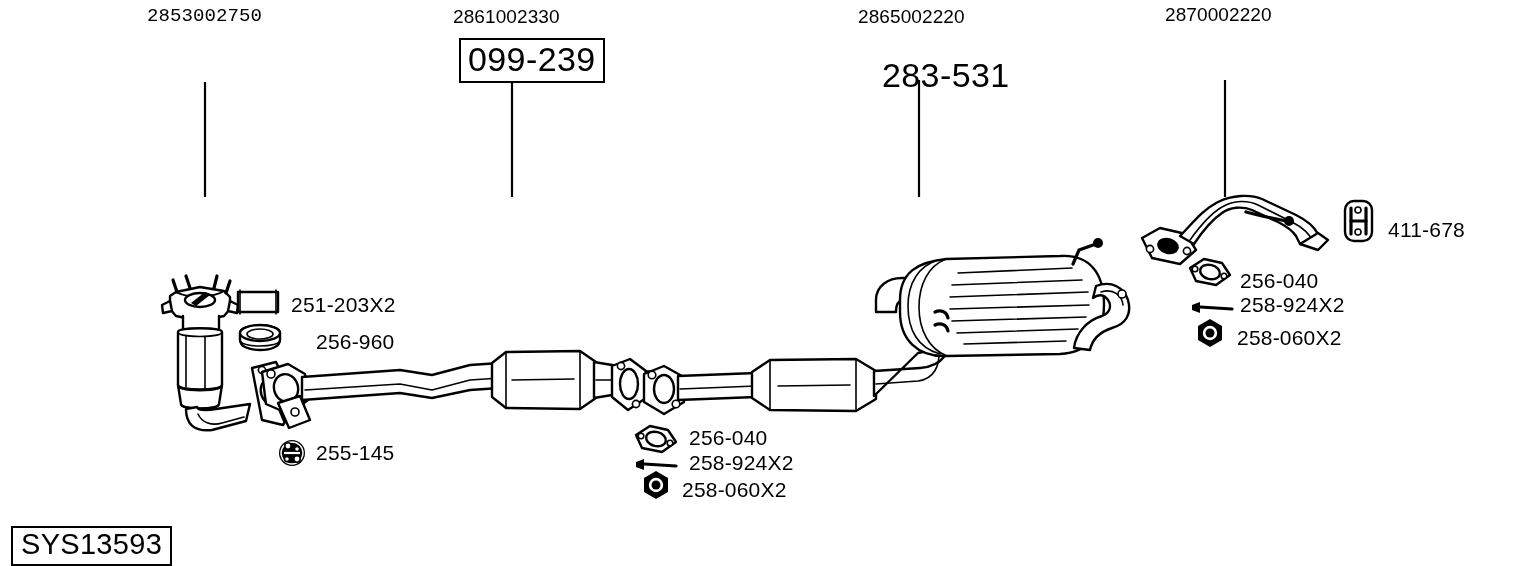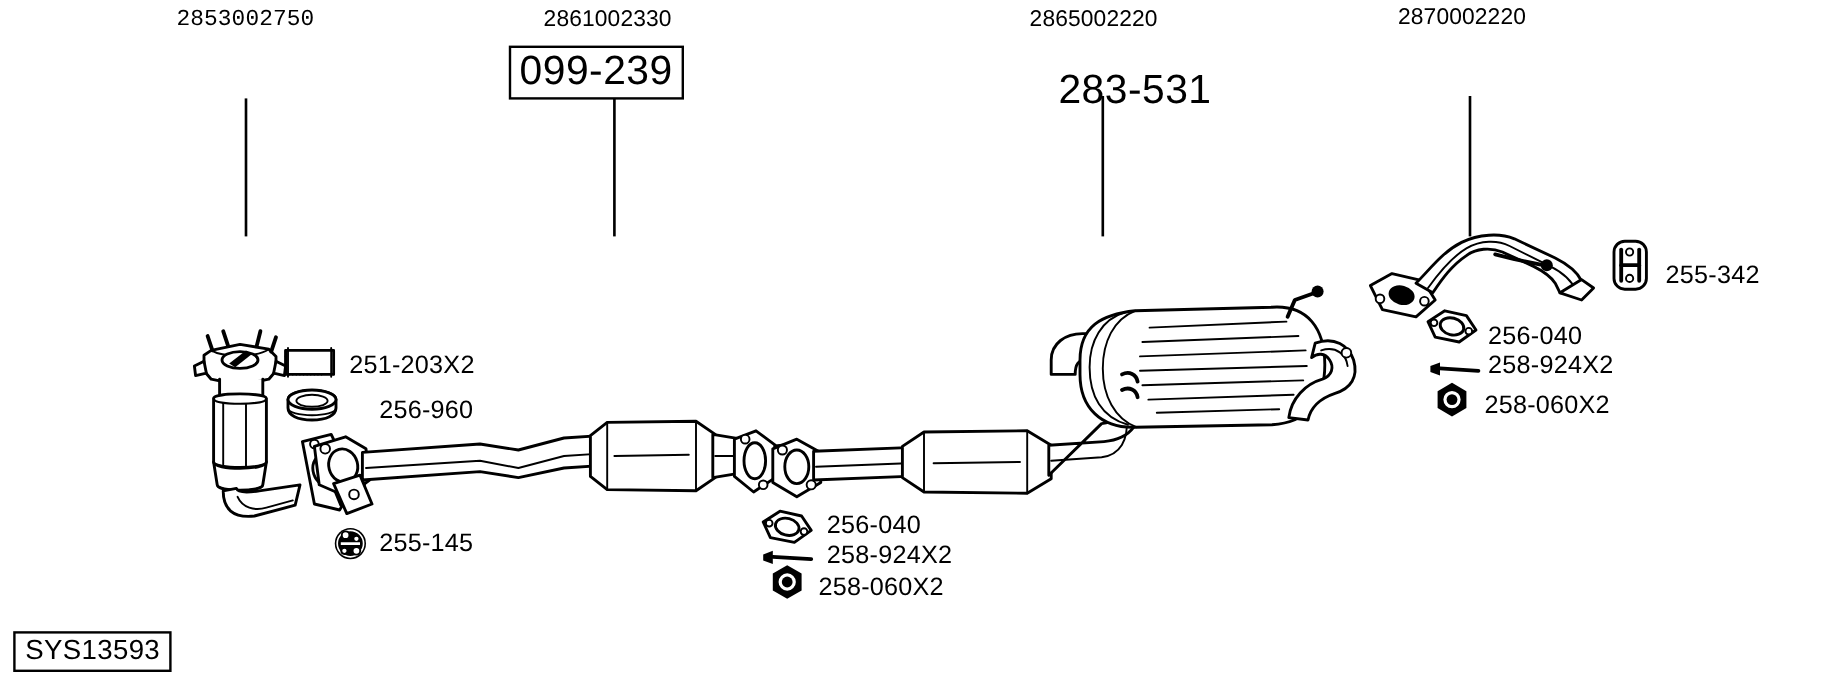--- a/index.html
+++ b/index.html
@@ -43,21 +43,21 @@
     padding: 2px 7px 5px 7px;
     line-height: 1;
   }
   
   .ref {
     font-size: 21px;
     letter-spacing: 0.2px;
   }
   
   .sysid {
-    font-size: 23px;
+    font-size: 29px;
     border: 2.5px solid #000000;
     padding: 2px 8px 5px 8px;
     line-height: 1;
     letter-spacing: 0.3px;
   }
 </style>
 </head>
 <body>
 
 <div id="page">
@@ -354,35 +354,35 @@
         <circle cx="1210" cy="333" r="8" fill="#fff" stroke="#000" stroke-width="1.6"></circle>
         <circle class="blk" cx="1210" cy="333" r="4.5"></circle>
       </g>
     </g>
 
   </svg>
 
   <div class="lbl partno" style="left:147px; top:7px;font-family:Liberation Mono, monospace;">2853002750</div>
 
   <div class="lbl partno" style="left:453px; top:7px;">2861002330</div>
-  <div class="lbl groupcode boxed" style="left:424px; top:38px;">099-239</div>
+  <div class="lbl groupcode boxed" style="left:459px; top:38px;">099-239</div>
 
   <div class="lbl partno" style="left:858px; top:7px;">2865002220</div>
   <div class="lbl groupcode" style="left:849px; top:58px;margin-left:33px;">283-531</div>
 
   <div class="lbl partno" style="left:1165px; top:5px;">2870002220</div>
 
   <div class="lbl ref" style="left:291px; top:294px;">251-203X2</div>
   <div class="lbl ref" style="left:291px; top:331px;margin-left:25px;">256-960</div>
   <div class="lbl ref" style="left:316px; top:442px;">255-145</div>
 
   <div class="lbl ref" style="left:689px; top:427px;">256-040</div>
   <div class="lbl ref" style="left:689px; top:452px;">258-924X2</div>
   <div class="lbl ref" style="left:682px; top:479px;">258-060X2</div>
 
-  <div class="lbl ref" style="left:1388px; top:219px;">255-342</div>
+  <div class="lbl ref" style="left:1388px; top:219px;">411-678</div>
   <div class="lbl ref" style="left:1240px; top:270px;">256-040</div>
   <div class="lbl ref" style="left:1240px; top:294px;">258-924X2</div>
   <div class="lbl ref" style="left:1237px; top:327px;">258-060X2</div>
 
   <div class="lbl sysid" style="left:11px; top:526px;">SYS13593</div>
 
 </div>
 
 </body></html>

